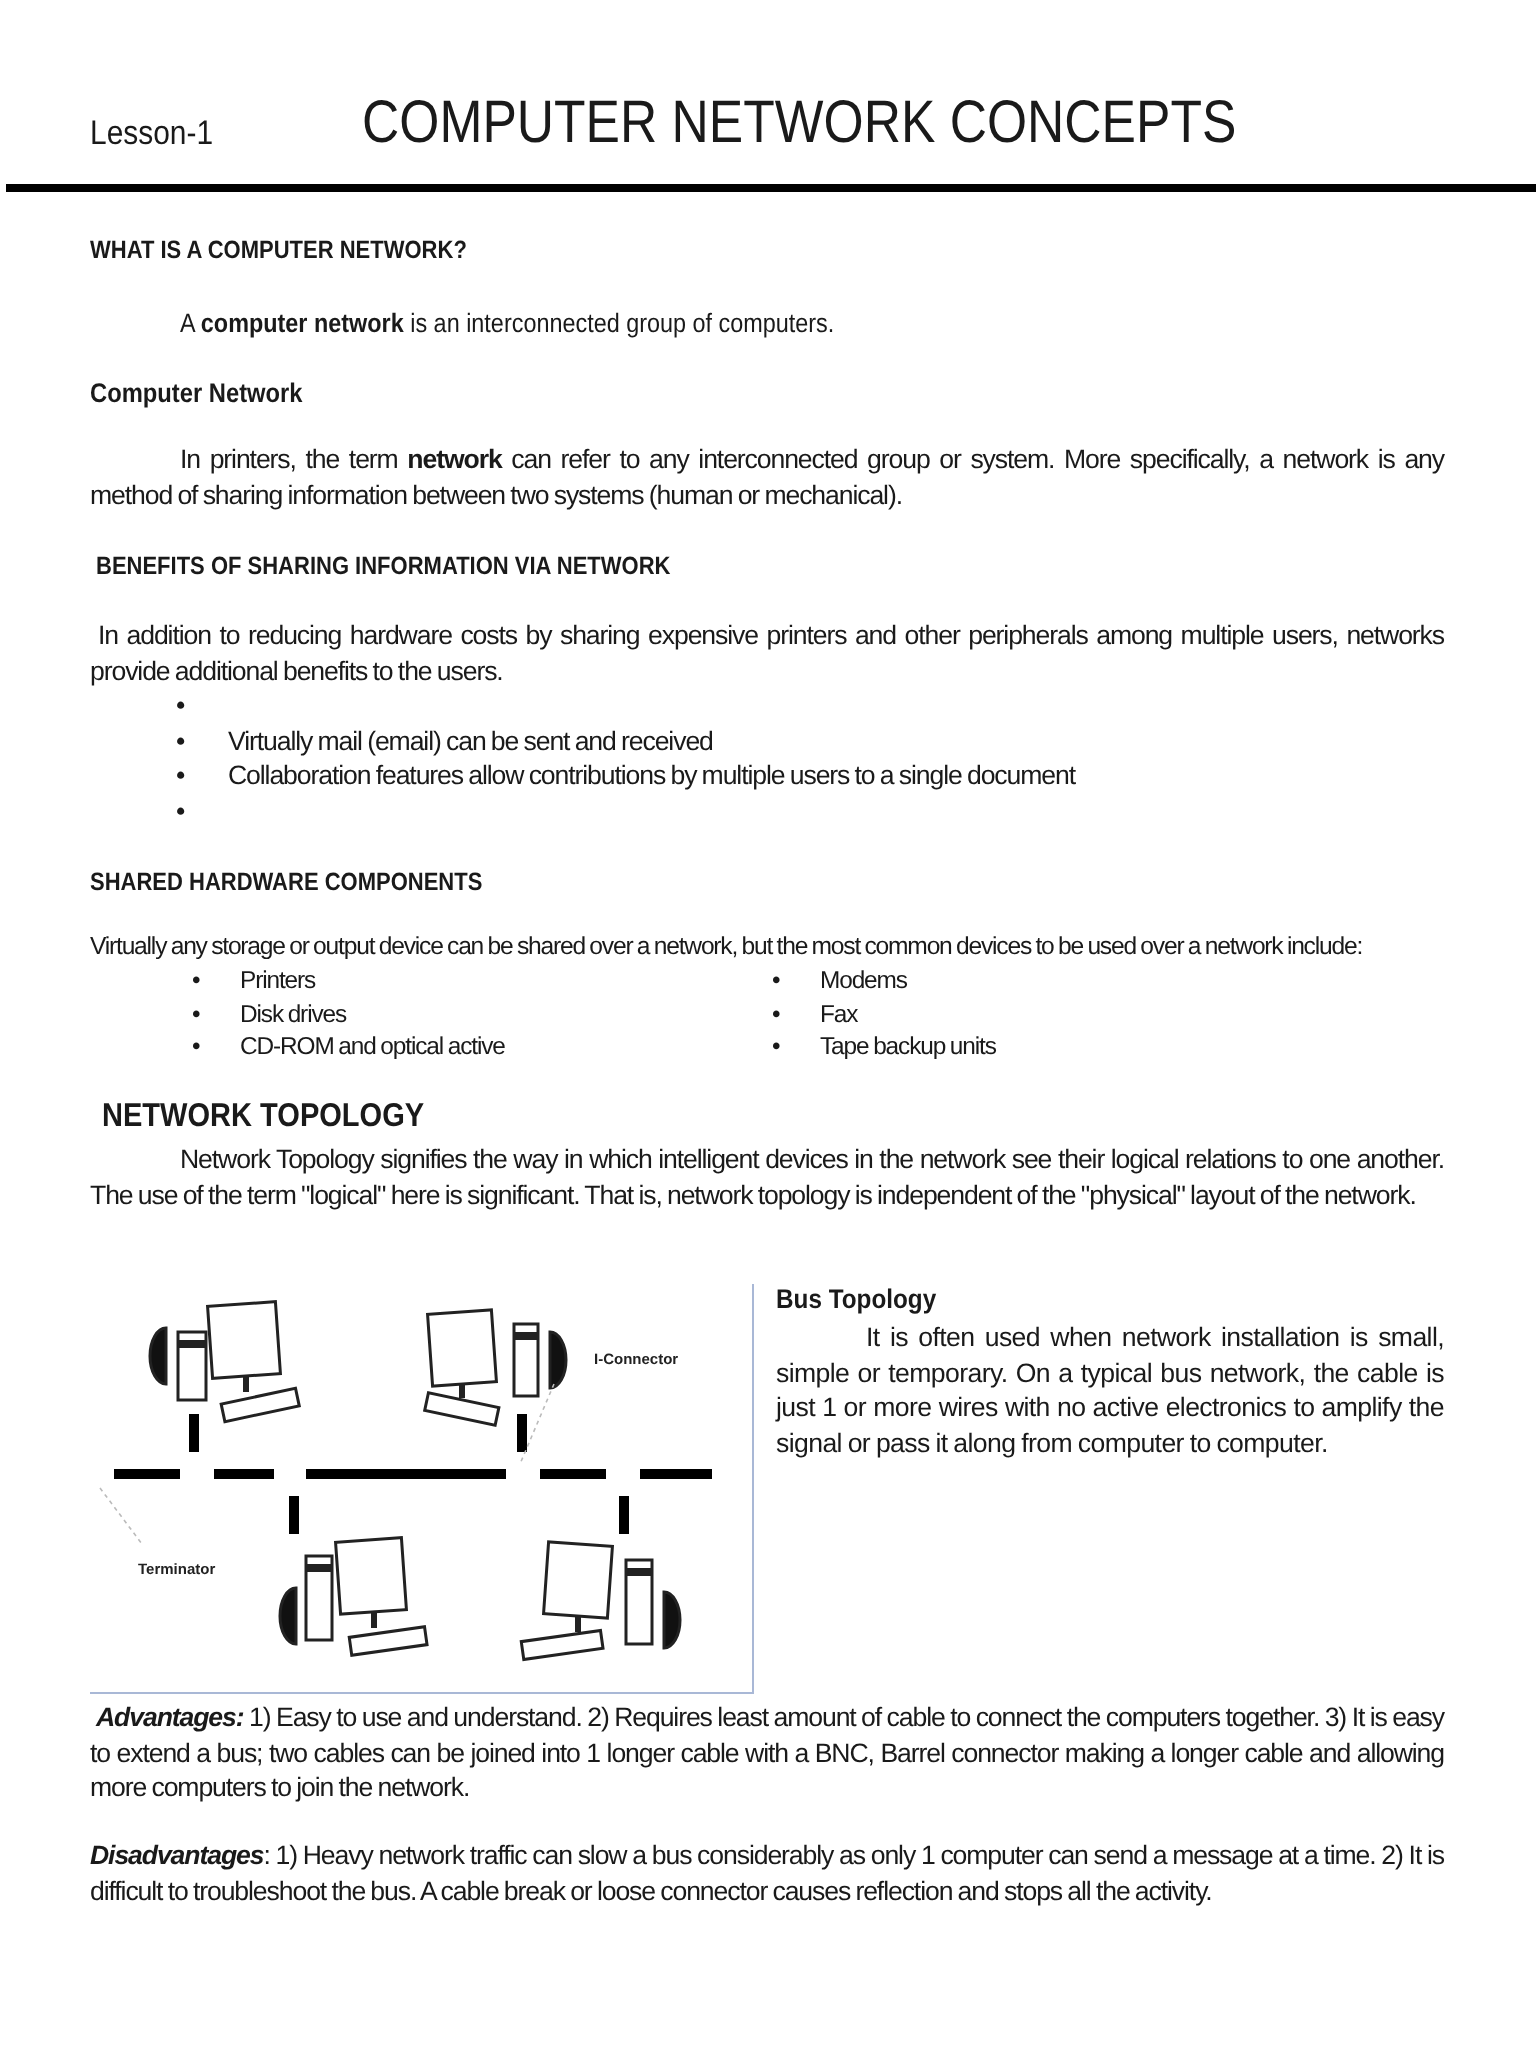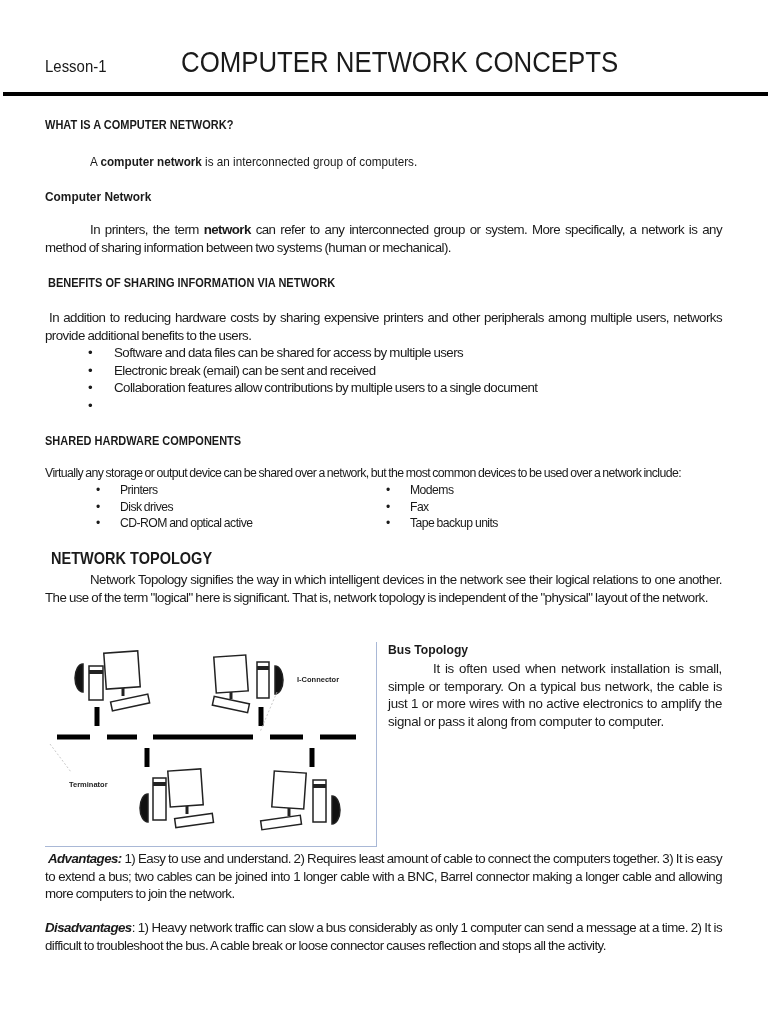--- a/index.html
+++ b/index.html
@@ -32,22 +32,22 @@
 
 <div class="abs h-small" style="left:45px; top:118px;">WHAT IS A COMPUTER NETWORK?</div>
 <div class="abs p" style="left:90px; top:153px; white-space:nowrap;"><span>A </span><b>computer network</b><span> is an interconnected group of computers.</span></div>
 
 <div class="abs h-small" style="left:45px; top:189px; font-size:13.5px;">Computer Network</div>
 <div class="abs para" style="left:45px; top:221px; width:677px; text-indent:45px;"><span>In printers, the term </span><b>network</b><span> can refer to any interconnected group or system. More specifically, a network is any method of sharing information between two systems (human or mechanical).</span></div>
 
 <div class="abs h-small" style="left:48px; top:276px;">BENEFITS OF SHARING INFORMATION VIA NETWORK</div>
 <div class="abs para" style="left:45px; top:309px; width:677px; text-indent:4px;">In addition to reducing hardware costs by sharing expensive printers and other peripherals among multiple users, networks provide additional benefits to the users.</div>
 <ul class="abs bullets" style="left:88px; top:344px;">
-  <li><span class="dot">•</span><span>Software and data files can be shared for access by multiple users</span></li>
-  <li><span class="dot">•</span><span>Electronic break (email) can be sent and received</span></li>
+  <li><span class="dot">•</span></li>
+  <li><span class="dot">•</span><span>Virtually mail (email) can be sent and received</span></li>
   <li><span class="dot">•</span><span>Collaboration features allow contributions by multiple users to a single document</span></li>
   <li><span class="dot">•</span></li>
 </ul>
 
 <div class="abs h-small" style="left:45px; top:434px;">SHARED HARDWARE COMPONENTS</div>
 <div class="abs" style="left:45px; top:466px; font-size:12.3px; letter-spacing:-0.6px; word-spacing:-0.6px; white-space:nowrap;">Virtually any storage or output device can be shared over a network, but the most common devices to be used over a network include:</div>
 <ul class="abs bullets sm" style="left:96px; top:482px;">
   <li><span class="dot">•</span><span>Printers</span></li>
   <li><span class="dot">•</span><span>Disk drives</span></li>
   <li><span class="dot">•</span><span>CD-ROM and optical active</span></li>

